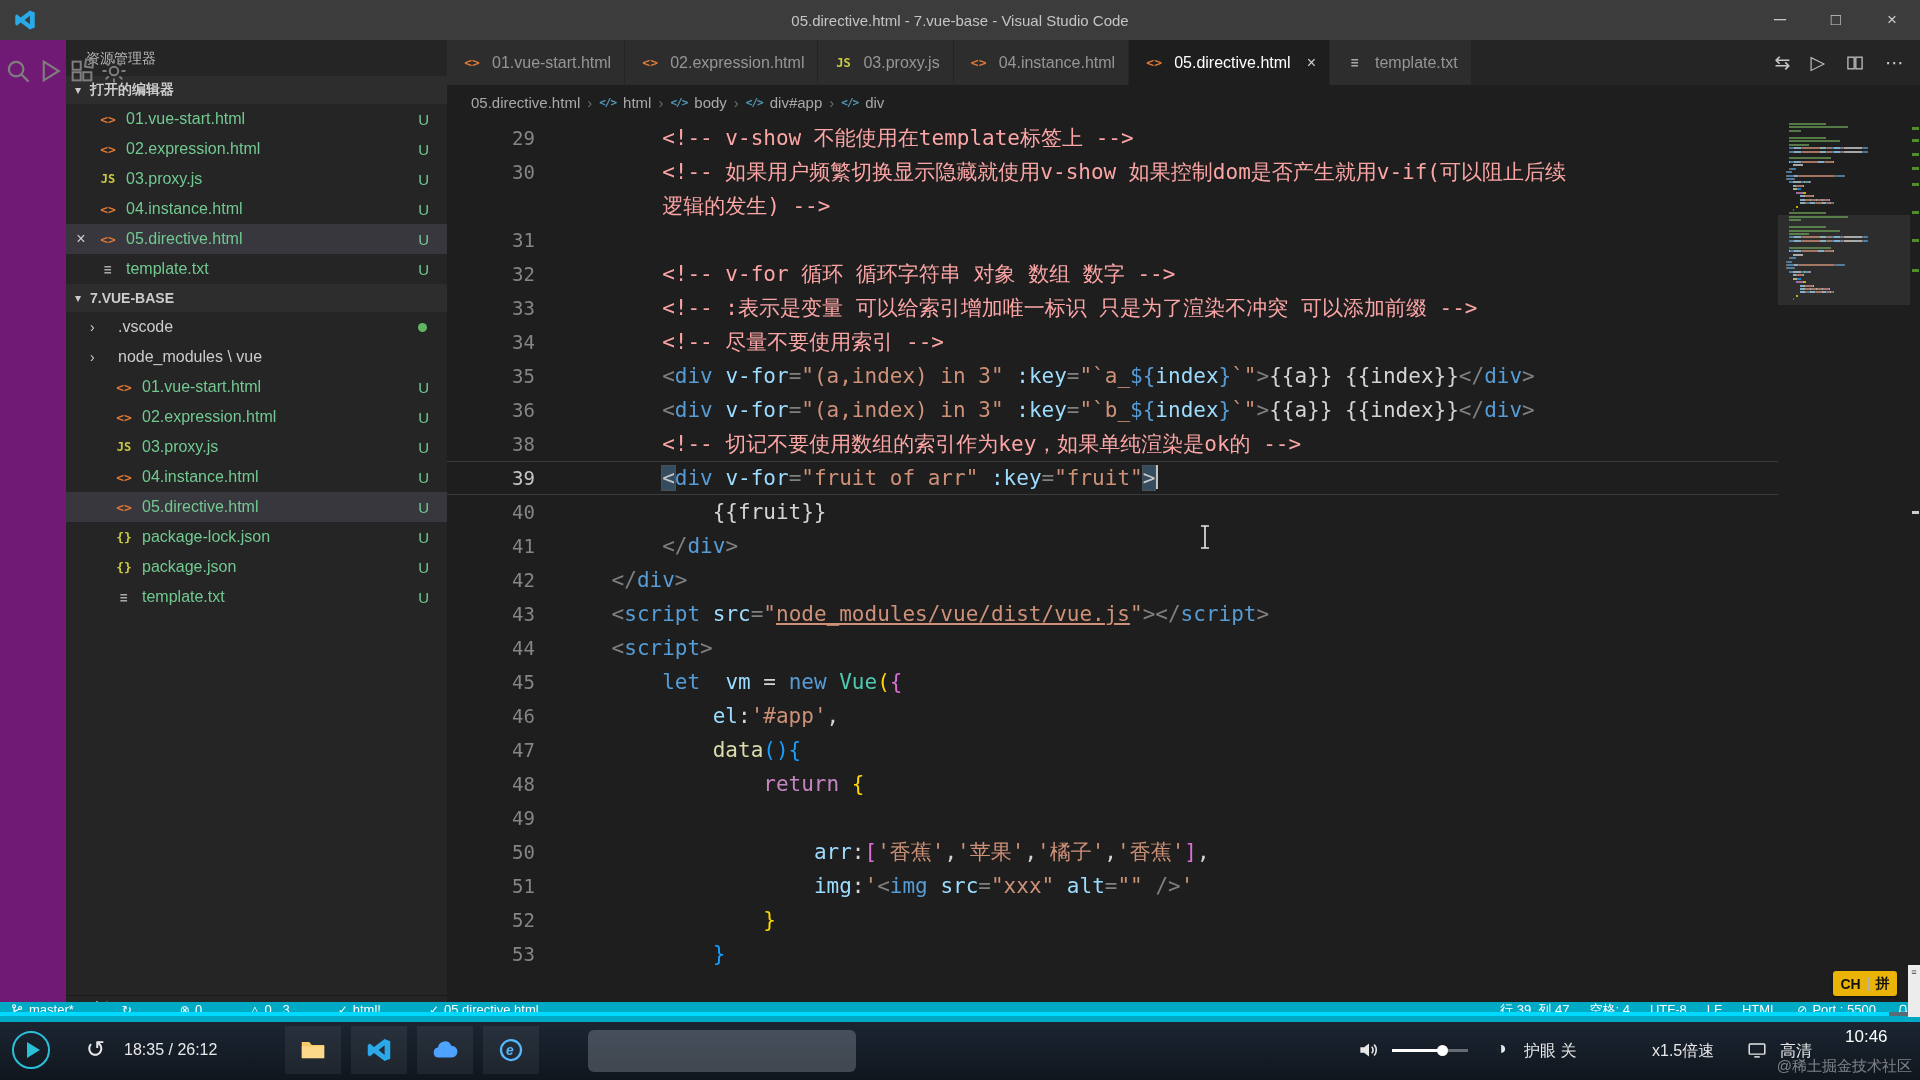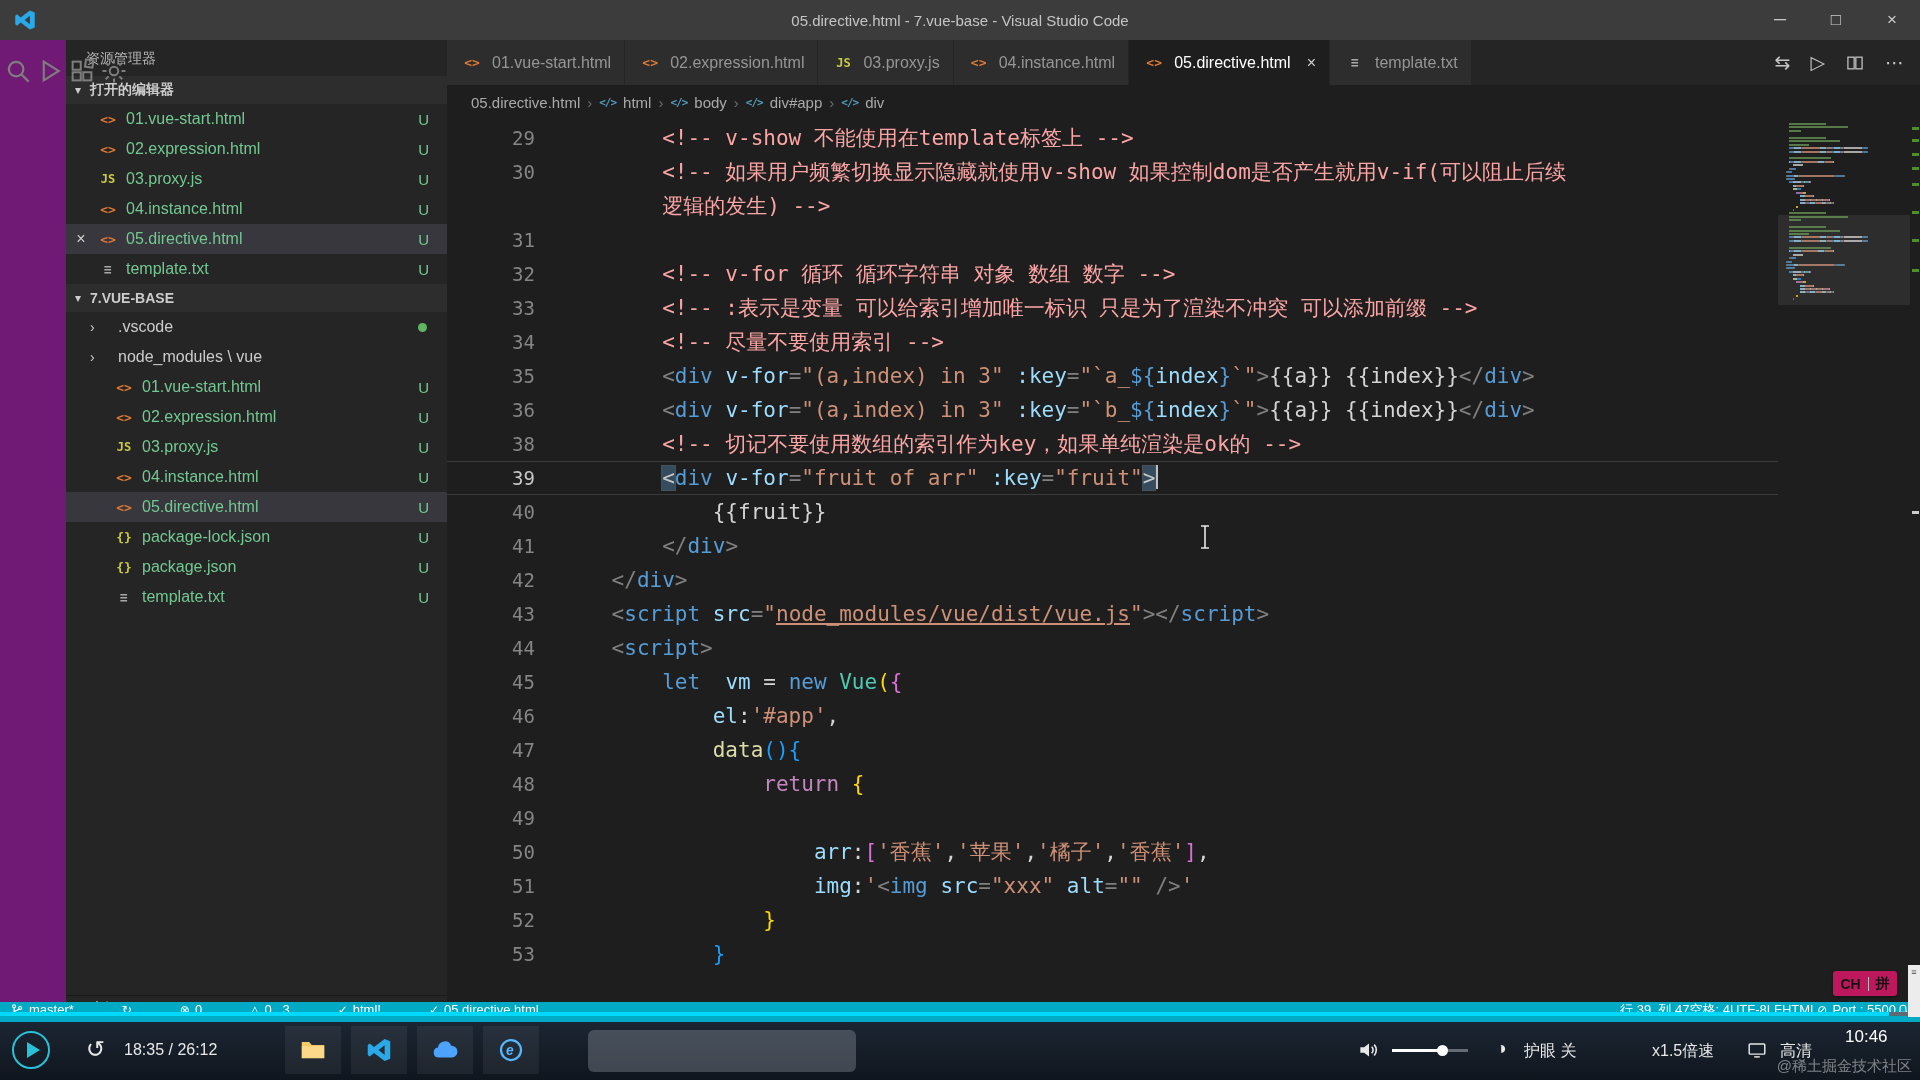--- a/index.html
+++ b/index.html
@@ -71,21 +71,21 @@
   #mm-slider{position:absolute;left:0;right:0;top:96px;height:90px;background:rgba(255,255,255,.07);}
   #ruler{position:absolute;top:0;right:0;width:10px;bottom:0;}
   .ruler-mark{position:absolute;right:1px;width:7px;height:3px;}
   #mouse-cursor{position:absolute;left:1198px;top:524px;z-index:70;}
   
   #statusbar{position:absolute;left:0;right:0;bottom:58px;height:20px;background:var(--status-bg);display:flex;align-items:center;color:#fff;font-size:13px;z-index:40;padding:0 10px 5px 10px;}
   .st-item{display:flex;align-items:center;gap:5px;margin-right:14px;white-space:nowrap;}
   .st-ic{font-size:12px;display:flex;align-items:center;}
   .st-ic svg{width:14px;height:14px;}
   #st-right{margin-left:auto;display:flex;align-items:center;}
-  #st-right .st-item{margin-right:0;}
+  #st-right .st-item{margin-right:0;margin-left:20px;}
   
   #progress{position:absolute;left:0;right:0;bottom:64px;height:4px;background:#5a6b73;z-index:45;}
   #progress-played{height:100%;width:98.4%;background:var(--video-progress);}
   #player{position:absolute;left:0;right:0;bottom:0;height:58px;background:linear-gradient(#1b2532,#10161e);z-index:44;}
   #play-btn{position:absolute;left:12px;top:9px;width:38px;height:38px;border-radius:50%;border:2px solid #29c1d8;display:flex;align-items:center;justify-content:center;}
   #play-btn i{display:block;width:0;height:0;border-left:13px solid #29c1d8;border-top:8px solid transparent;border-bottom:8px solid transparent;margin-left:4px;}
   #replay-btn{position:absolute;left:86px;top:14px;font-size:23px;color:#e8e8e8;}
   #time-display{position:absolute;left:124px;top:19px;font-size:16px;color:#e8e8e8;}
   #taskbar{position:absolute;left:285px;top:4px;display:flex;gap:10px;}
   .tb-btn{width:56px;height:48px;background:rgba(255,255,255,.06);display:flex;align-items:center;justify-content:center;}
@@ -98,21 +98,21 @@
   #vol-knob{position:absolute;left:45px;top:-4px;width:11px;height:11px;border-radius:50%;background:#fff;}
   #eye-icon{position:absolute;left:1496px;top:16px;color:#e8e8e8;font-size:18px;}
   #eye-label{position:absolute;left:1524px;top:19px;font-size:16px;color:#e8e8e8;}
   #speed-label{position:absolute;left:1652px;top:19px;font-size:16px;color:#e8e8e8;}
   #quality-icon{position:absolute;left:1746px;top:17px;}
   #quality-icon svg{width:22px;height:22px;}
   #quality-label{position:absolute;left:1780px;top:19px;font-size:16px;color:#e8e8e8;}
   #clock{position:absolute;left:1845px;top:5px;font-size:17px;color:#ffffff;}
   #watermark{position:absolute;right:8px;bottom:4px;font-size:15px;color:rgba(255,255,255,.45);}
   
-  #ime{position:absolute;left:1833px;top:971px;width:64px;height:25px;background:#be185d;border-radius:3px;display:flex;align-items:center;justify-content:center;gap:7px;color:#111;font-size:14px;font-weight:bold;z-index:60;box-shadow:0 1px 3px rgba(0,0,0,.5);}
+  #ime{position:absolute;left:1833px;top:971px;width:64px;height:25px;background:#eab308;border-radius:3px;display:flex;align-items:center;justify-content:center;gap:7px;color:#111;font-size:14px;font-weight:bold;z-index:60;box-shadow:0 1px 3px rgba(0,0,0,.5);}
   #ime .sep{width:1px;height:14px;background:#b5b5b5;}
   #ime-strip{position:absolute;right:0;top:965px;width:12px;height:52px;background:#ececec;z-index:59;color:#444;font-size:9px;text-align:center;line-height:14px;}
 </style>
 </head>
 <body>
 
 <div id="vscode-window">
 
   <div id="titlebar">
     <span id="logo" class="ic">

